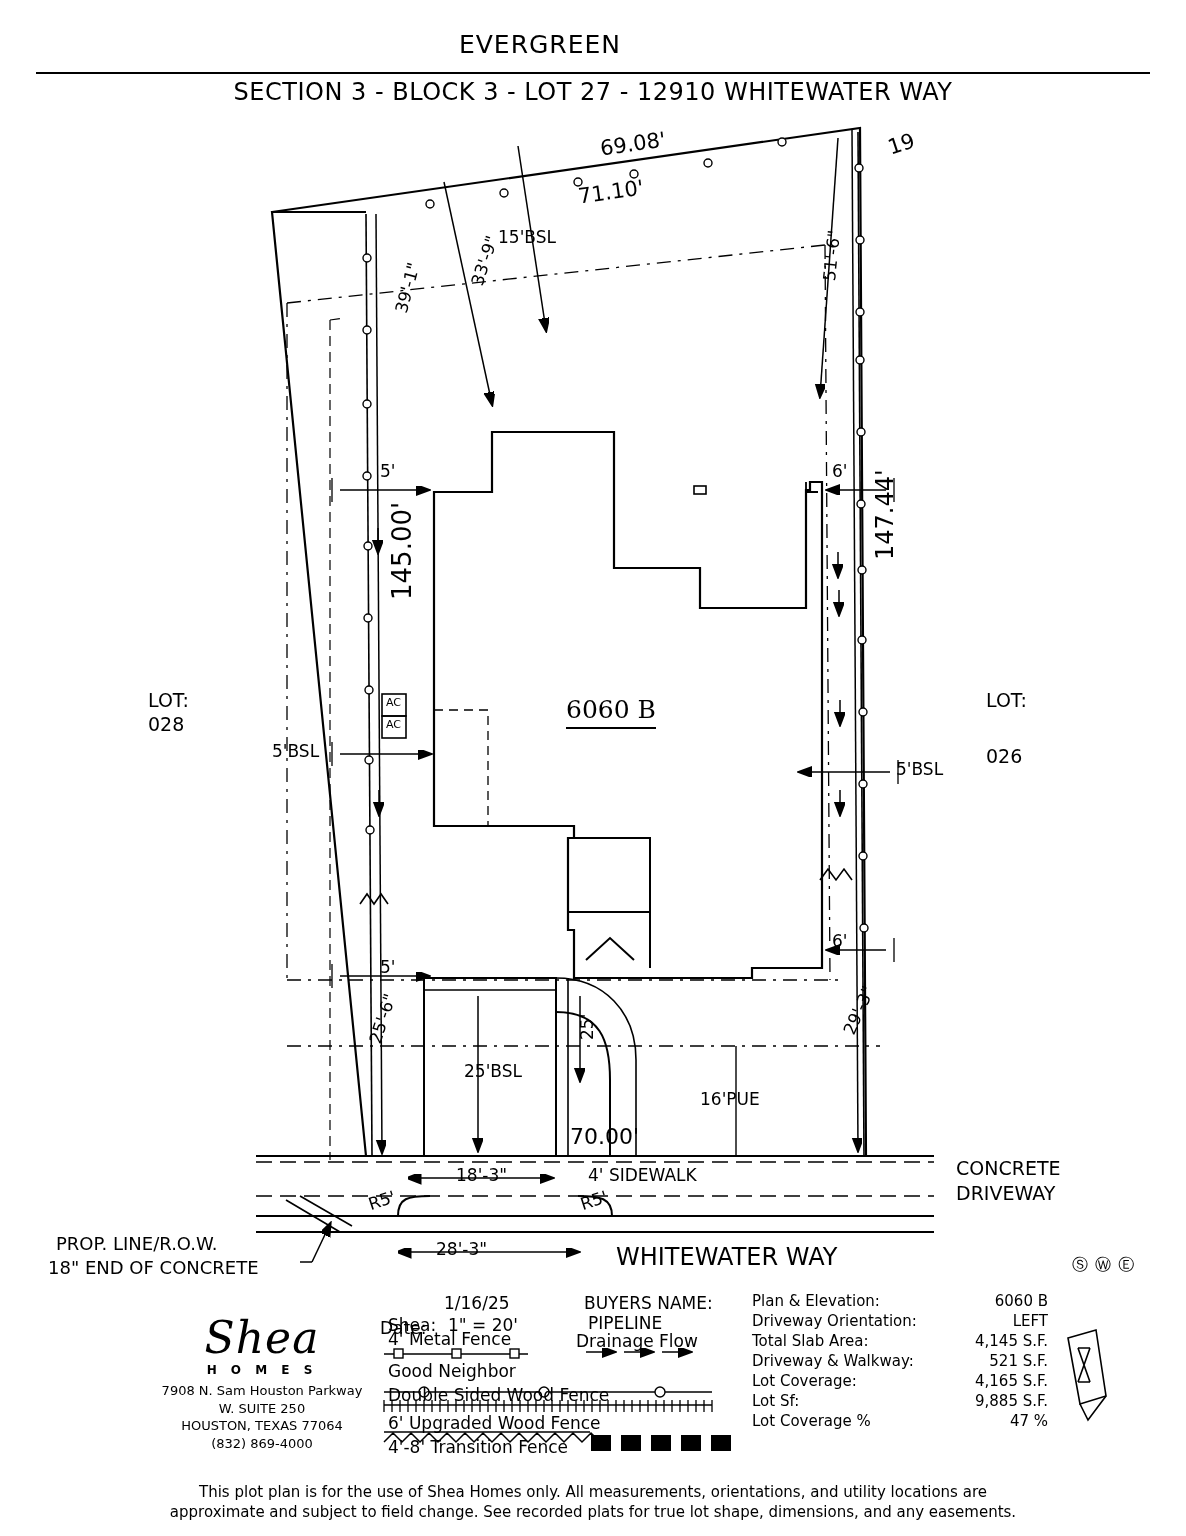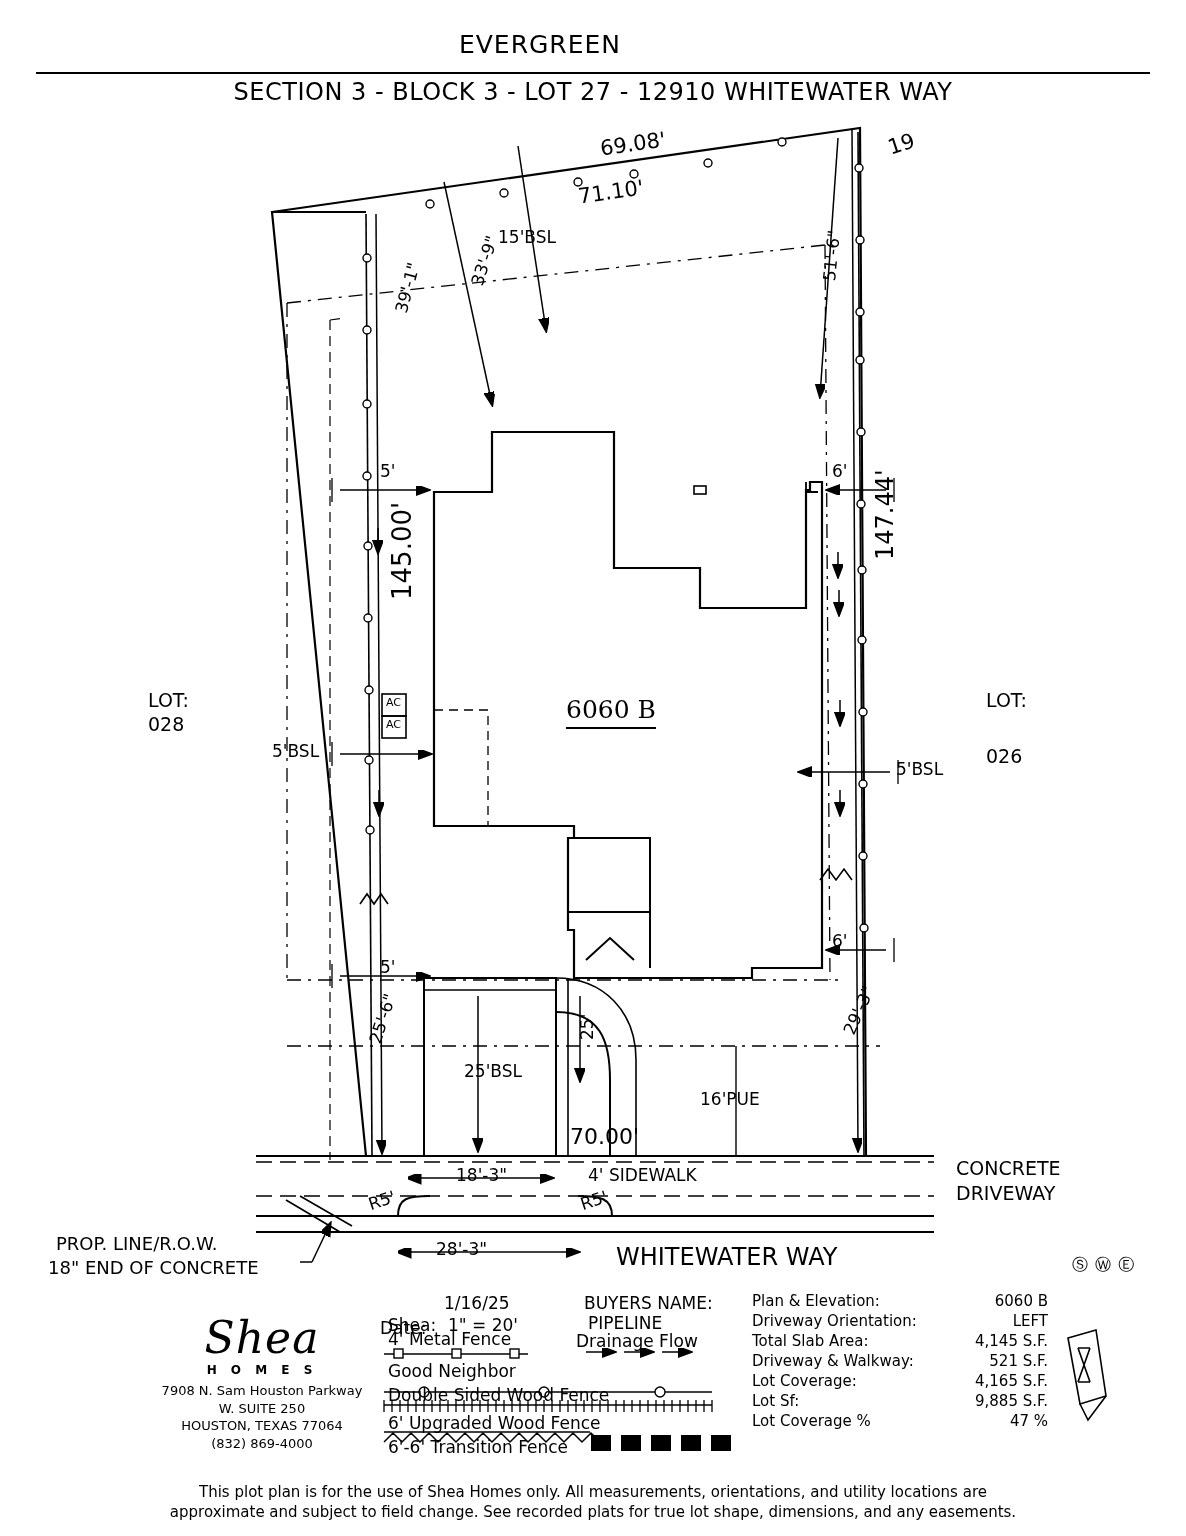--- a/index.html
+++ b/index.html
@@ -359,21 +359,21 @@
 
   <div class="lbl" style="left:380px; top:1296px;margin-top:23px;">Date:</div>
   <div class="lbl" style="left:444px; top:1294px;">1/16/25</div>
   <div class="lbl" style="left:388px; top:1316px;">Shea:</div>
   <div class="lbl" style="left:448px; top:1316px;">1" = 20'</div>
 
   <div class="lbl" style="left:388px; top:1330px;">4' Metal Fence</div>
   <div class="lbl" style="left:388px; top:1362px;">Good Neighbor</div>
   <div class="lbl" style="left:388px; top:1386px;">Double Sided Wood Fence</div>
   <div class="lbl" style="left:388px; top:1414px;">6' Upgraded Wood Fence</div>
-  <div class="lbl" style="left:388px; top:1438px;">6'-6' Transition Fence</div>
+  <div class="lbl" style="left:388px; top:1438px;">4'-8' Transition Fence</div>
 
   <div class="lbl" style="left:584px; top:1294px;">BUYERS NAME:</div>
   <div class="lbl" style="left:588px; top:1314px;">PIPELINE</div>
   <div class="lbl" style="left:576px; top:1332px;">Drainage Flow</div>
 
   <div id="spec-table">
       <div class="tbl" style="left: 752px; top: 1292px;">Plan &amp; Elevation:</div>
       <div class="val" style="left: 888px; width: 160px; top: 1292px;">6060 B</div>
       <div class="tbl" style="left: 752px; top: 1312px;">Driveway Orientation:</div>
       <div class="val" style="left: 888px; width: 160px; top: 1312px;">LEFT</div>

